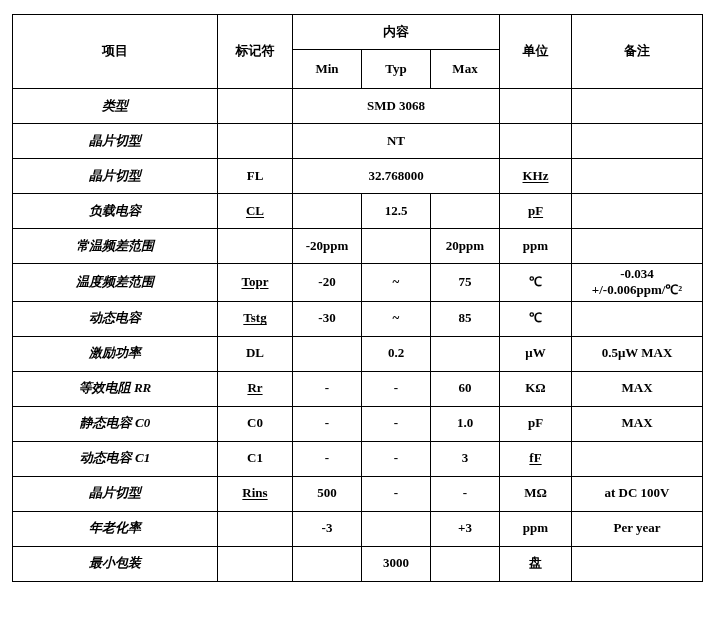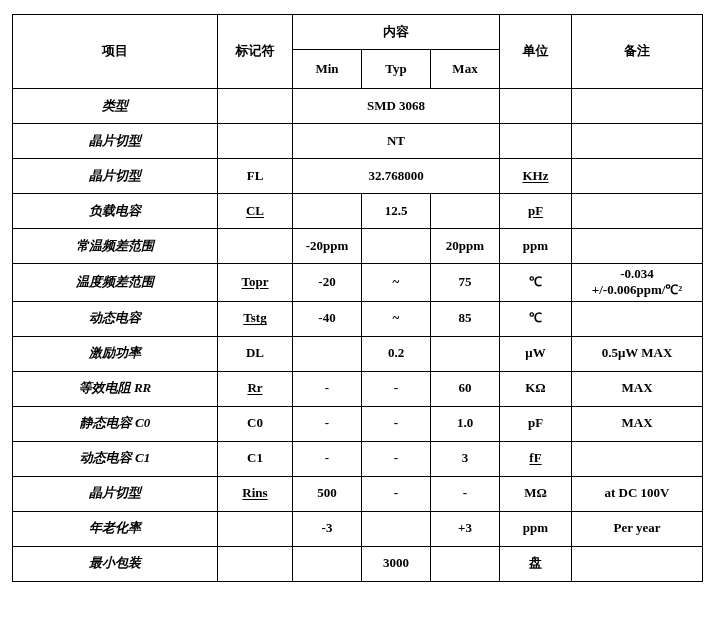--- a/index.html
+++ b/index.html
@@ -151,21 +151,21 @@
         <td class="unit">℃</td>
         <td class="remark two-line">
           <div>-0.034</div>
           <div>+/-0.006ppm/℃²</div>
         </td>
       </tr>
 
       <tr>
         <td class="name">动态电容</td>
         <td class="sym u">Tstg</td>
-        <td class="val">-40</td>
+        <td class="val">-30</td>
         <td class="val">~</td>
         <td class="val">85</td>
         <td class="unit">℃</td>
         <td class="remark"></td>
       </tr>
 
       <tr>
         <td class="name">激励功率</td>
         <td class="sym">DL</td>
         <td class="val"></td>

